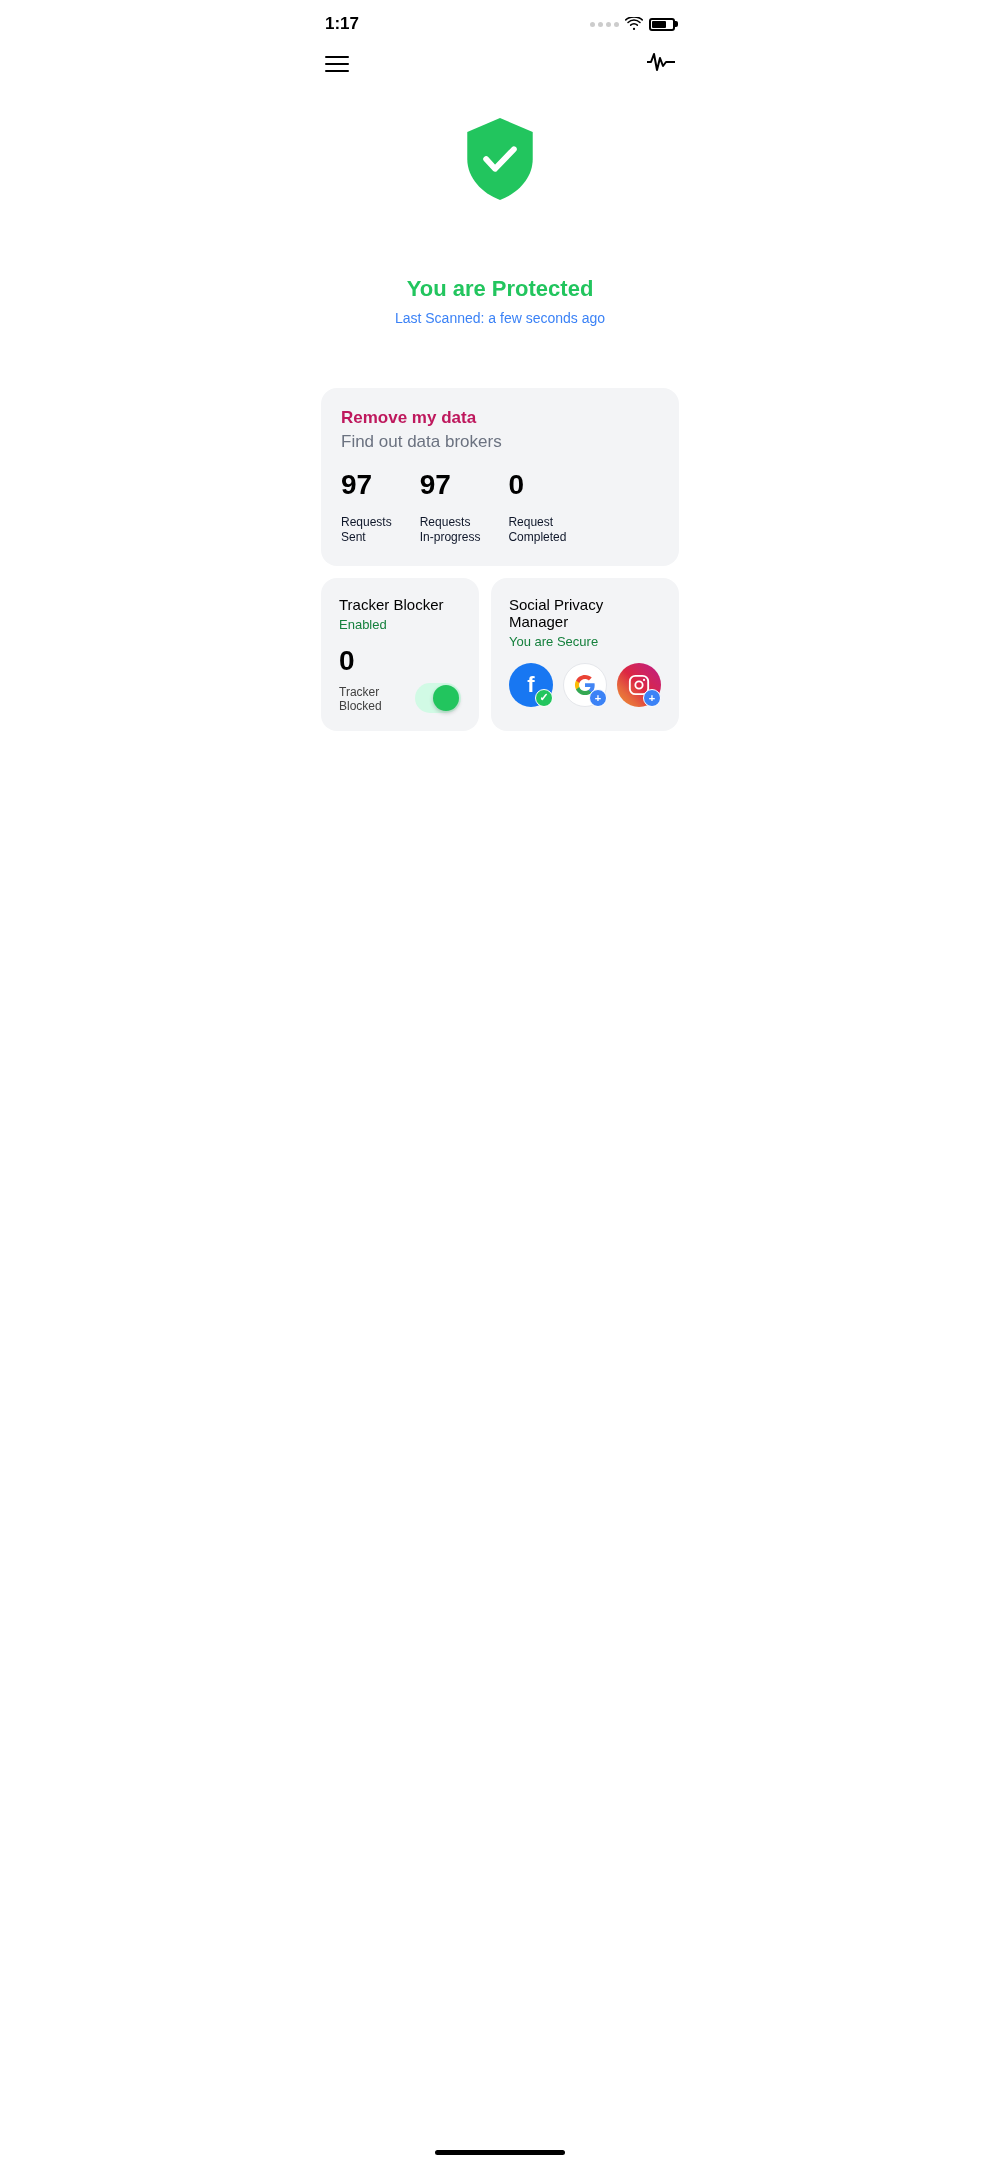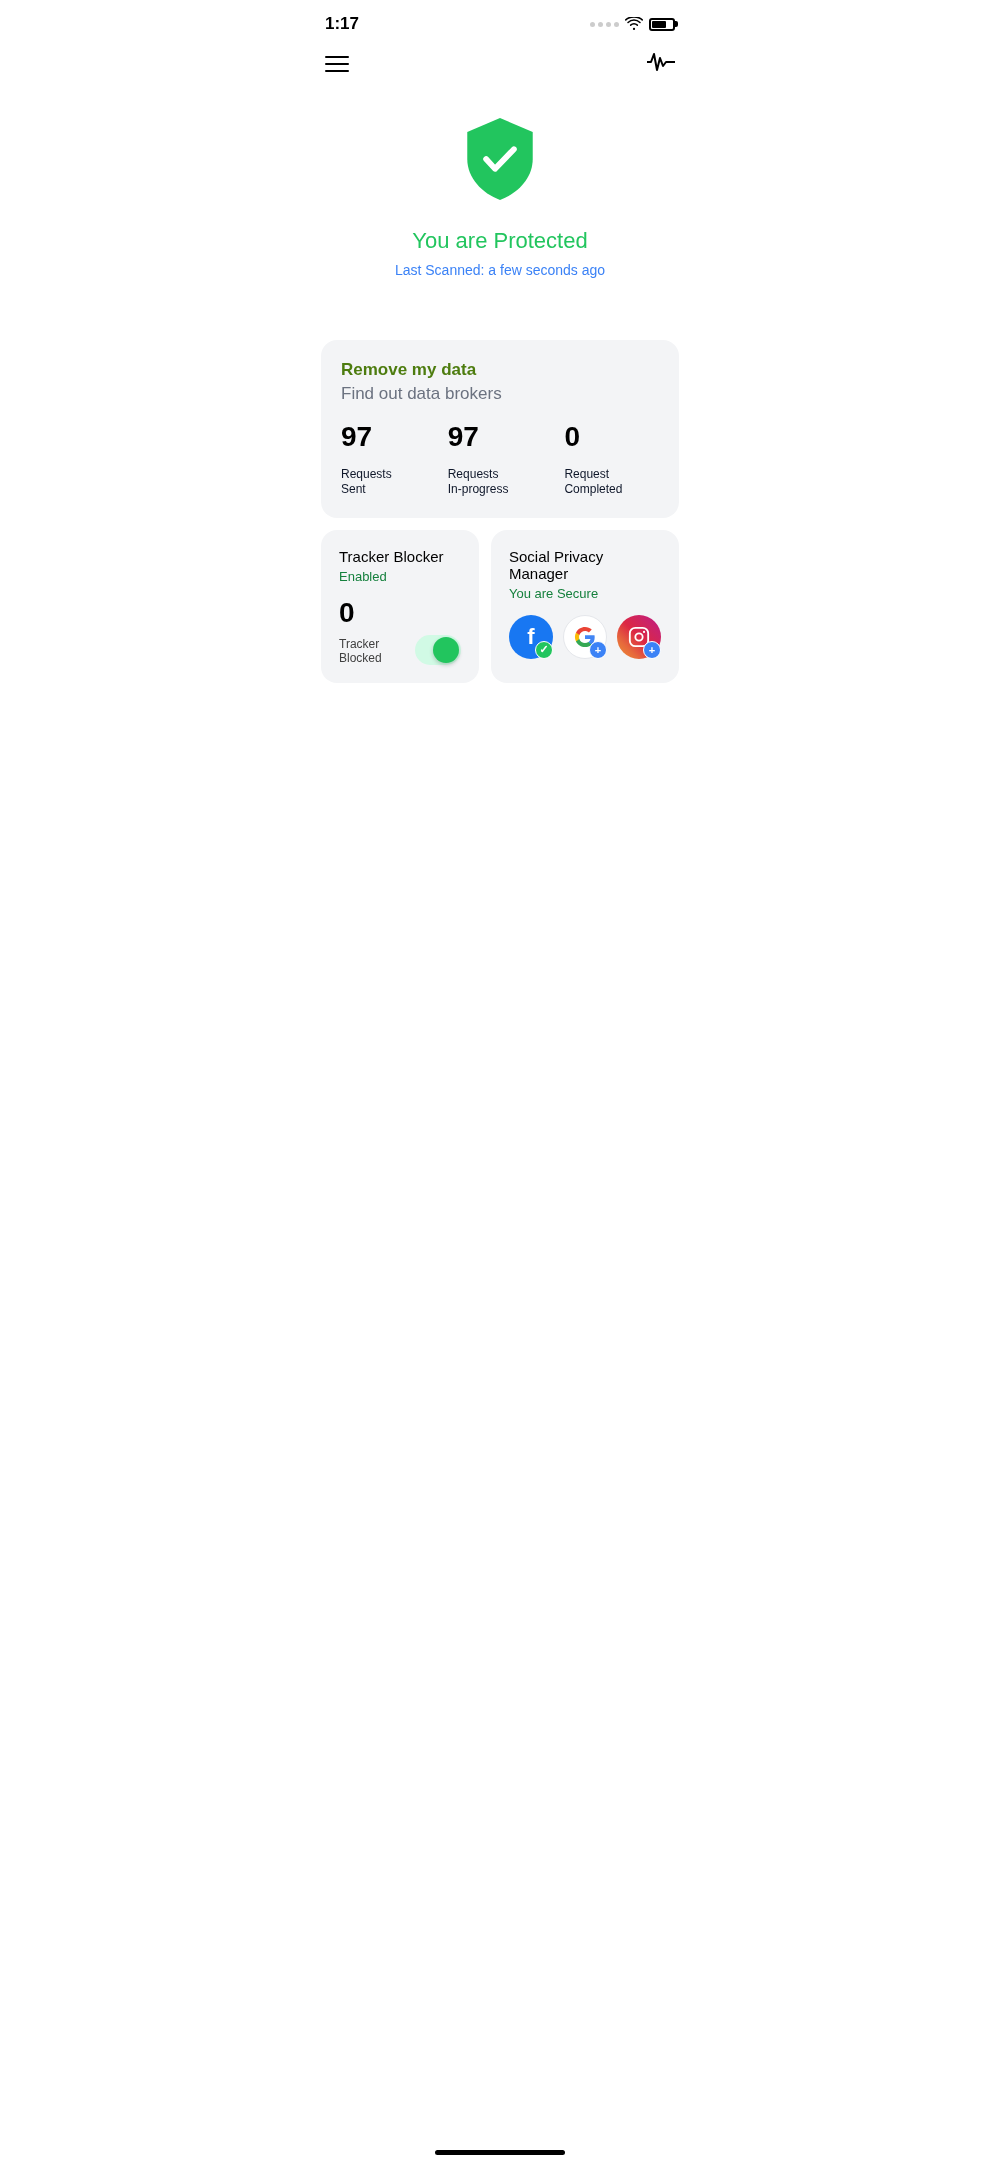--- a/index.html
+++ b/index.html
@@ -115,24 +115,25 @@
       margin-bottom: 20px;
     }
 
     .shield-svg {
       width: 90px;
       height: 90px;
     }
 
     .protection-title {
       font-size: 22px;
-      font-weight: 400;
+      font-weight: 700;
       color: #000;
       margin-bottom: 8px;
       text-align: center;
+      margin-top: 48px;
     }
 
     .protection-title span {
       color: #22c55e;
     }
 
     .last-scanned {
       font-size: 14px;
       color: #3b82f6;
       margin-bottom: 16px;
@@ -163,33 +164,33 @@
     
     .data-card {
       background: #f3f4f6;
       border-radius: 16px;
       padding: 20px;
     }
 
     .card-title {
       font-size: 17px;
       font-weight: 700;
-      color: #4d7c0f;
+      color: #be185d;
       margin-bottom: 4px;
     }
 
     .card-subtitle {
       font-size: 17px;
       color: #6b7280;
       margin-bottom: 18px;
     }
 
     .stats-row {
       display: flex;
-      gap: 56px;
+      gap: 28px;
     }
 
     .stat-item {}
 
     .stat-number {
       font-size: 28px;
       font-weight: 800;
       color: #000;
       line-height: 1.1;
     }

